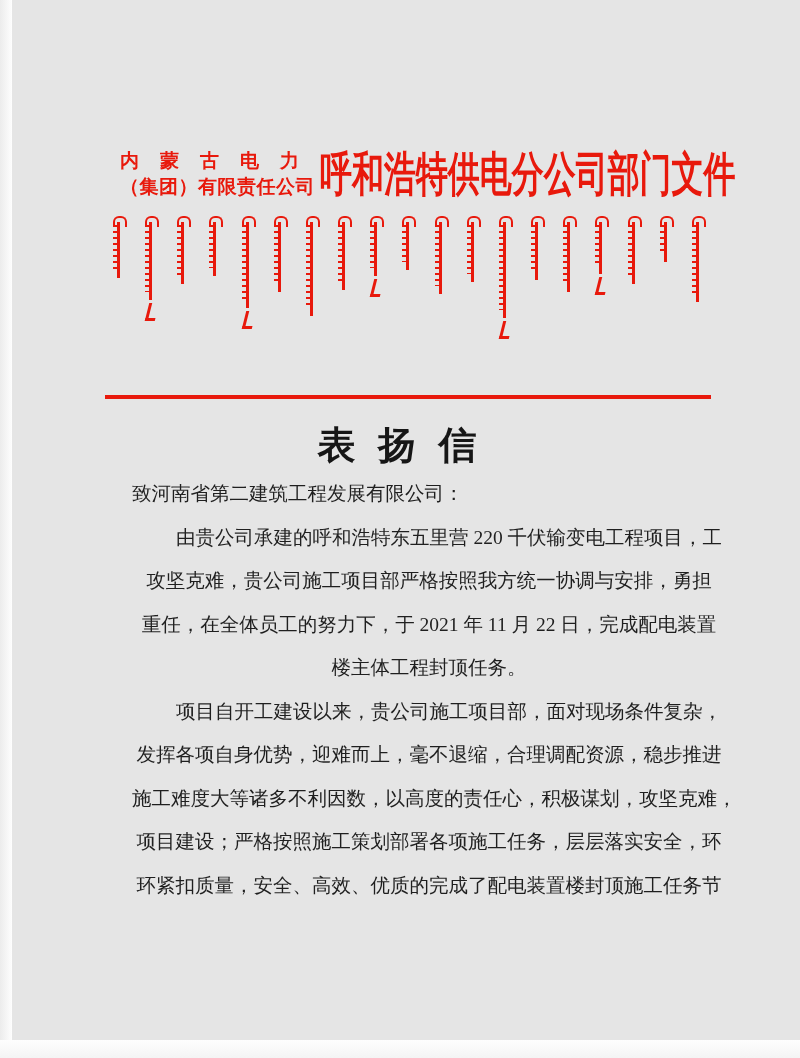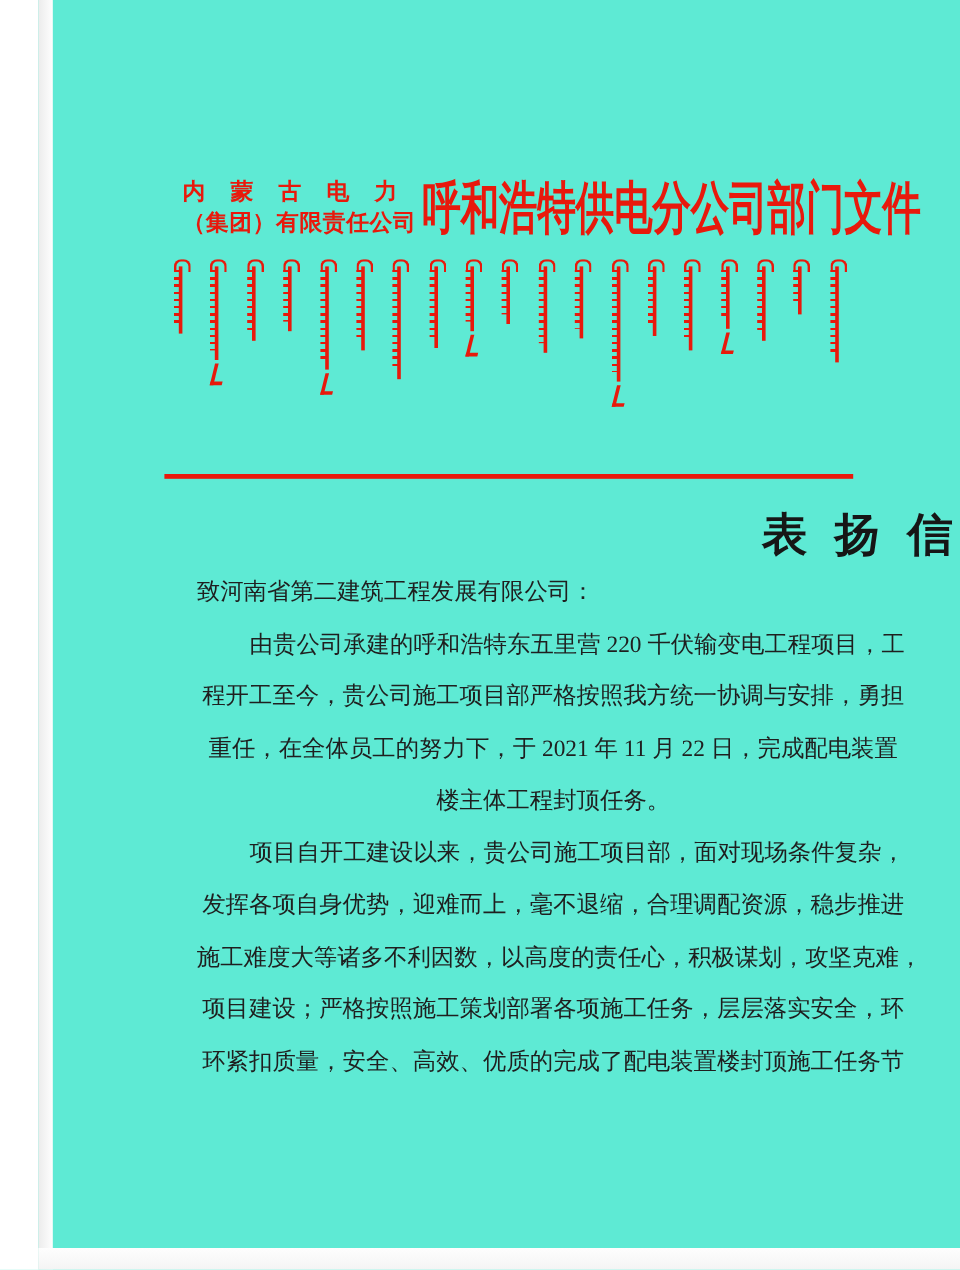--- a/index.html
+++ b/index.html
@@ -7,21 +7,21 @@
     --text-black:#1f1f1f;
   }
   *{margin:0;padding:0;box-sizing:border-box;}
   html,body{background:#ffffff;}
   body{
     width:800px;height:1058px;
     font-family:"Liberation Serif","DejaVu Serif",serif;
     position:relative;overflow:hidden;
   }
   .page{
-    position:absolute;inset:0;background:#5eead4;margin-left:32px;
+    position:absolute;inset:0;background:#e5e5e5;
   }
   
   .page::before{
     content:"";position:absolute;left:0;top:0;bottom:0;width:12px;
     background:linear-gradient(to right,#ececec,#fefefe);
     pointer-events:none;
   }
   .page::after{
     content:"";position:absolute;left:0;right:0;bottom:0;height:18px;
     background:linear-gradient(to top,#f4f4f4,#fefefe);
@@ -94,21 +94,21 @@
 
   
   .red-rule{
     position:absolute;top:395px;left:105px;right:89px;height:4px;
     background:var(--accent-red);
   }
 
   
   .letter-title{
     position:absolute;top:420px;left:0;right:0;
-    text-align:right;
+    text-align:center;
     font-family:"Liberation Sans","DejaVu Sans",sans-serif;
     font-weight:bold;font-size:38px;letter-spacing:6px;
     color:#161616;
   }
   .letter-body{
     position:absolute;top:472px;left:132px;width:594px;
     color:var(--text-black);
     font-size:19.5px;line-height:43.5px;
   }
   .salutation{white-space:nowrap;}
@@ -152,21 +152,21 @@
   </div>
 
   <div class="red-rule"></div>
 
   <div class="letter-title">表 扬 信</div>
 
   <div class="letter-body">
     <div class="salutation">致河南省第二建筑工程发展有限公司：</div>
     <div class="para">
         <div class="bline">由贵公司承建的呼和浩特东五里营 220 千伏输变电工程项目，工</div>
-        <div class="bline">程开工至今，贵公司施工项目部严格按照我方统一协调与安排，勇担</div>
+        <div class="bline">攻坚克难，贵公司施工项目部严格按照我方统一协调与安排，勇担</div>
         <div class="bline">重任，在全体员工的努力下，于 2021 年 11 月 22 日，完成配电装置</div>
         <div class="bline">楼主体工程封顶任务。</div>
       </div>
     <div class="para">
         <div class="bline">项目自开工建设以来，贵公司施工项目部，面对现场条件复杂，</div>
         <div class="bline">发挥各项自身优势，迎难而上，毫不退缩，合理调配资源，稳步推进</div>
         <div class="bline">施工难度大等诸多不利因数，以高度的责任心，积极谋划，攻坚克难，</div>
         <div class="bline">项目建设；严格按照施工策划部署各项施工任务，层层落实安全，环</div>
         <div class="bline">环紧扣质量，安全、高效、优质的完成了配电装置楼封顶施工任务节</div>
       </div>

